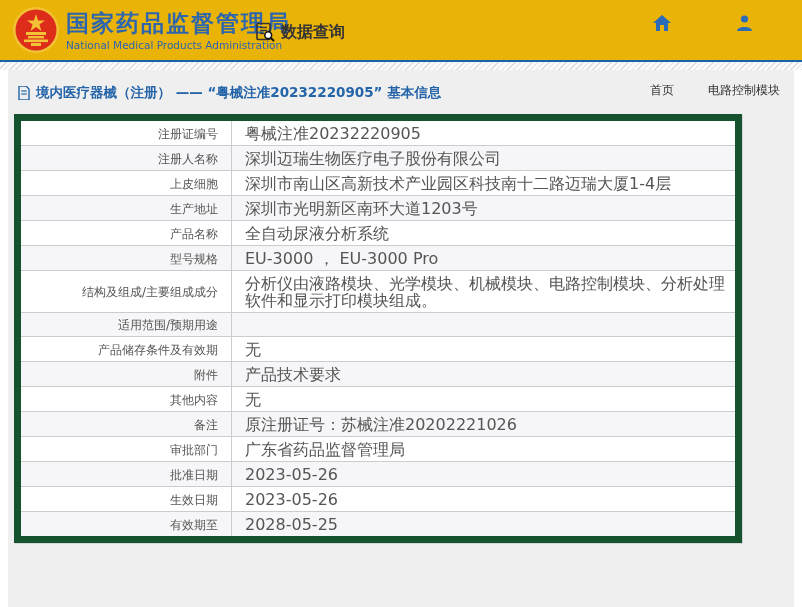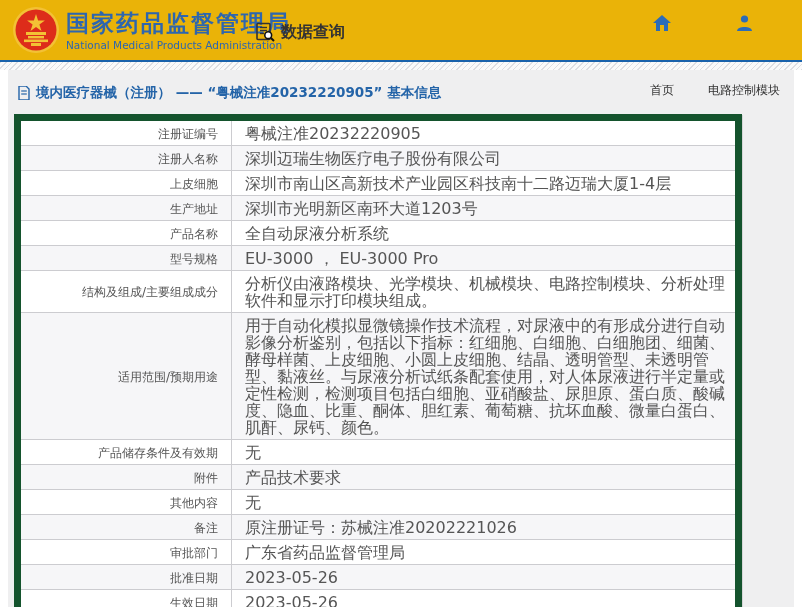--- a/index.html
+++ b/index.html
@@ -150,23 +150,20 @@
           <span>结构及组成/主要组成成分</span>
         </div>
         <div class="tvalue">
           <span>分析仪由液路模块、光学模块、机械模块、电路控制模块、分析处理软件和显示打印模块组成。</span>
         </div>
       </div>
       <div class="trow">
         <div class="tlabel">
           <span>适用范围/预期用途</span>
         </div>
-        <div class="tvalue">
-          <span>用于自动化模拟显微镜操作技术流程，对尿液中的有形成分进行自动影像分析鉴别，包括以下指标：红细胞、白细胞、白细胞团、细菌、酵母样菌、上皮细胞、小圆上皮细胞、结晶、透明管型、未透明管型、黏液丝。与尿液分析试纸条配套使用，对人体尿液进行半定量或定性检测，检测项目包括白细胞、亚硝酸盐、尿胆原、蛋白质、酸碱度、隐血、比重、酮体、胆红素、葡萄糖、抗坏血酸、微量白蛋白、肌酐、尿钙、颜色。</span>
-        </div>
       </div>
       <div class="trow">
         <div class="tlabel">
           <span>产品储存条件及有效期</span>
         </div>
         <div class="tvalue">
           <span>无</span>
         </div>
       </div>
       <div class="trow">

